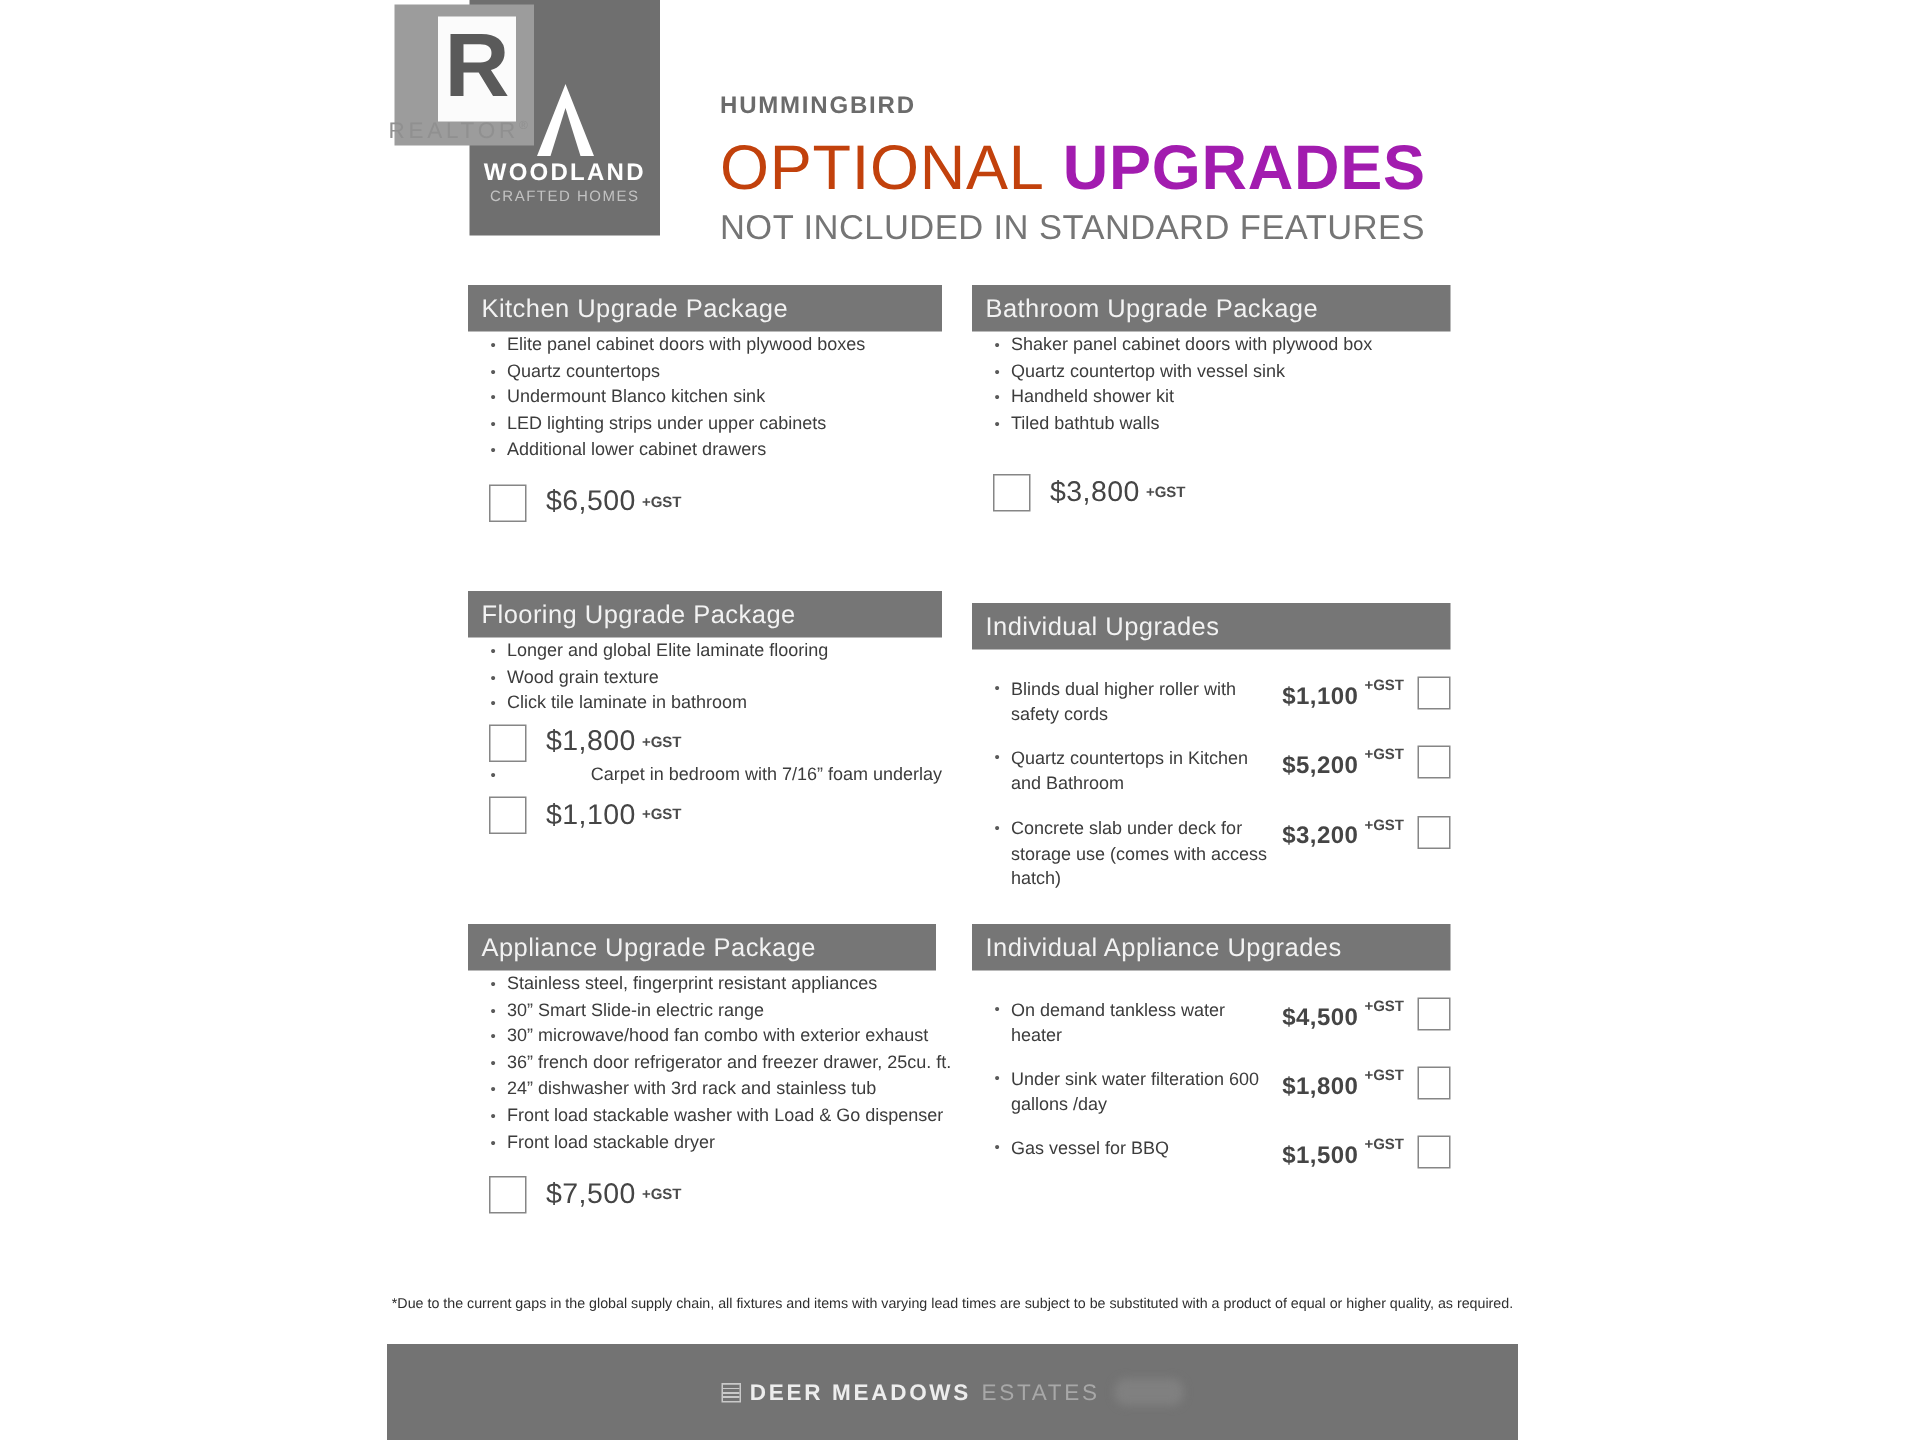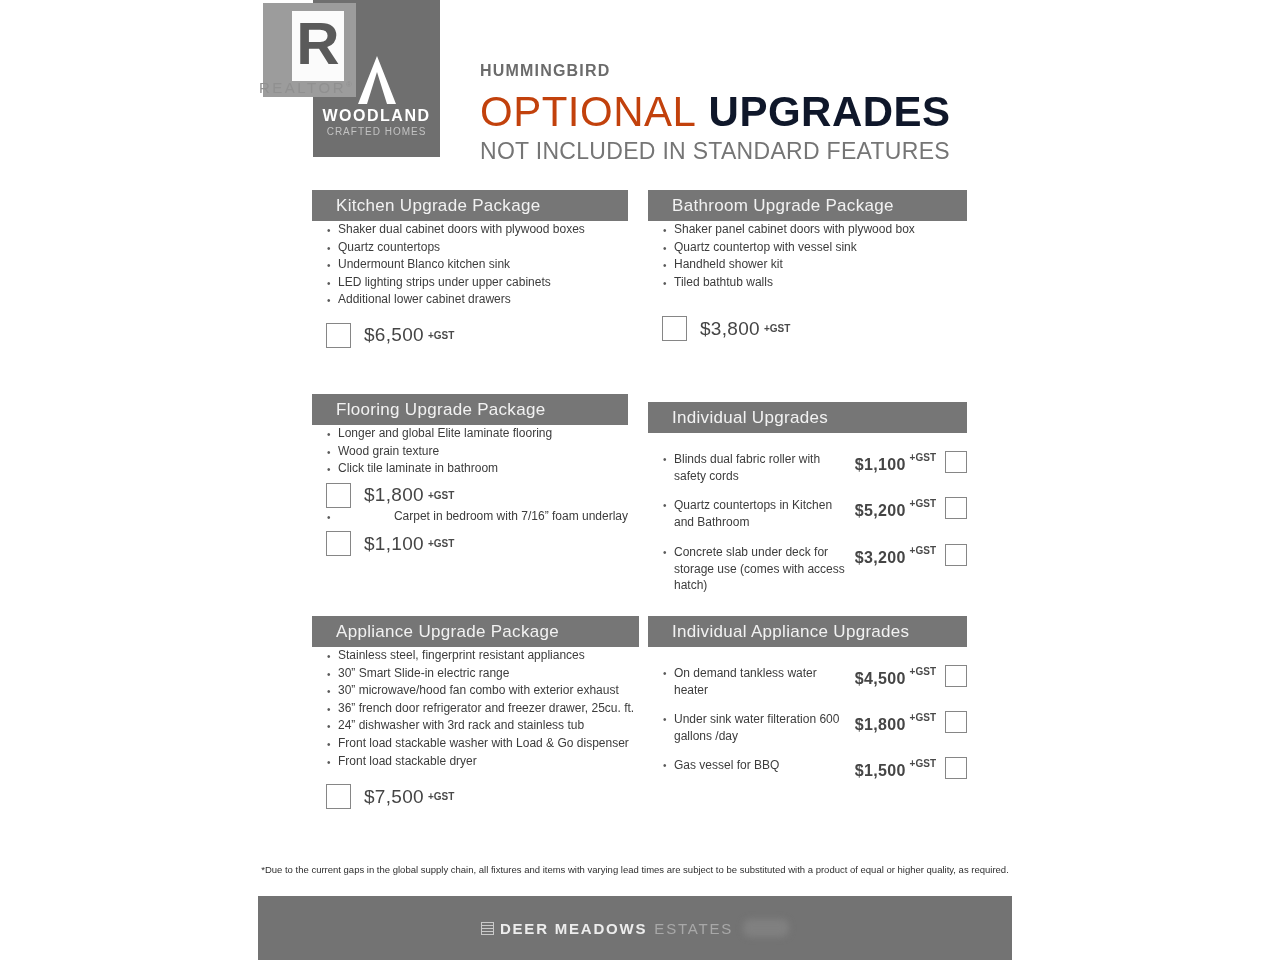--- a/index.html
+++ b/index.html
@@ -20,27 +20,27 @@
     background:#fbfbfb;overflow:hidden;text-align:center;}
   .realtor-r{font-size:60px;font-weight:700;color:#5a5a5a;line-height:66px;}
   .realtor-word{position:absolute;left:1px;top:79px;white-space:nowrap;z-index:3;
     font-size:15px;color:#909090;letter-spacing:2.5px;}
   .realtor-word sup{font-size:8px;}
 
   .title-block{position:absolute;left:222px;top:62px;width:532px;z-index:1;}
   .model{font-size:16px;font-weight:700;color:#6b6b6b;letter-spacing:1.2px;}
   .main-title{margin:11px 0 0;font-size:42px;line-height:1;letter-spacing:0.5px;}
   .t-light{font-weight:400;color:#c2410c;}
-  .t-bold{font-weight:700;color:#0f172a;}
+  .t-bold{font-weight:700;color:#a21caf;}
   .subtitle{margin-top:5px;font-size:23px;color:#757575;letter-spacing:0.3px;}
 
   
   .card{position:absolute;}
   .bar{height:31px;line-height:31px;background:#767676;color:#f2f2f2;
-    font-size:17px;padding-left:24px;letter-spacing:0.3px;}
+    font-size:17px;padding-left:9px;letter-spacing:0.3px;}
   ul.list{list-style:none;margin:0;padding:0 0 0 26px;}
   ul.list li{position:relative;font-size:12px;line-height:17.6px;color:#3c3c3c;white-space:nowrap;}
   ul.list li::before{content:"•";position:absolute;left:-11px;top:1px;font-size:10px;color:#5a5a5a;}
   .mt-a{margin-top:19px;} .mt-b{margin-top:26px;} .mt-c{margin-top:12px;text-align:right;}
 
   .price-row{display:flex;align-items:center;margin-left:14px;}
   .checkbox{width:23px;height:23px;border:1px solid #868686;background:#ffffff;flex:0 0 auto;}
   .price{font-size:19px;font-weight:500;color:#454545;margin-left:13px;letter-spacing:0.3px;}
   sup.gst{font-size:10px;font-weight:700;color:#4a4a4a;margin-left:4px;vertical-align:9px;}
 
@@ -86,21 +86,21 @@
 
   <div class="title-block">
     <div class="model">HUMMINGBIRD</div>
     <h1 class="main-title"><span class="t-light">OPTIONAL</span> <span class="t-bold">UPGRADES</span></h1>
     <div class="subtitle">NOT INCLUDED IN STANDARD FEATURES</div>
   </div>
 
   <section class="card" style="left:54px;top:190px;width:316px">
     <div class="bar">Kitchen Upgrade Package</div>
     <ul class="list mt-a">
-      <li>Shaker dual cabinet doors with plywood boxes</li>
+      <li>Elite panel cabinet doors with plywood boxes</li>
       <li>Quartz countertops</li>
       <li>Undermount Blanco kitchen sink</li>
       <li>LED lighting strips under upper cabinets</li>
       <li>Additional lower cabinet drawers</li>
     </ul>
     <div class="price-row" style="margin-top:14px">
       <span class="checkbox"></span>
       <span class="price">$6,500</span>
       <sup class="gst">+GST</sup>
     </div>
@@ -140,21 +140,21 @@
       <span class="checkbox"></span>
       <span class="price">$1,100</span>
       <sup class="gst">+GST</sup>
     </div>
   </section>
 
   <section class="card" style="left:390px;top:402px;width:319px">
     <div class="bar">Individual Upgrades</div>
     <div class="rows">
       <div class="irow">
-        <span class="ilabel">Blinds dual fabric roller with safety cords</span>
+        <span class="ilabel">Blinds dual higher roller with safety cords</span>
         <span class="iprice"><span class="price">$1,100</span><sup class="gst">+GST</sup></span>
         <span class="checkbox sm"></span>
       </div>
       <div class="irow" style="margin-top:13px">
         <span class="ilabel">Quartz countertops in Kitchen and Bathroom</span>
         <span class="iprice"><span class="price">$5,200</span><sup class="gst">+GST</sup></span>
         <span class="checkbox sm"></span>
       </div>
       <div class="irow" style="margin-top:14px">
         <span class="ilabel">Concrete slab under deck for storage use (comes with access hatch)</span>

